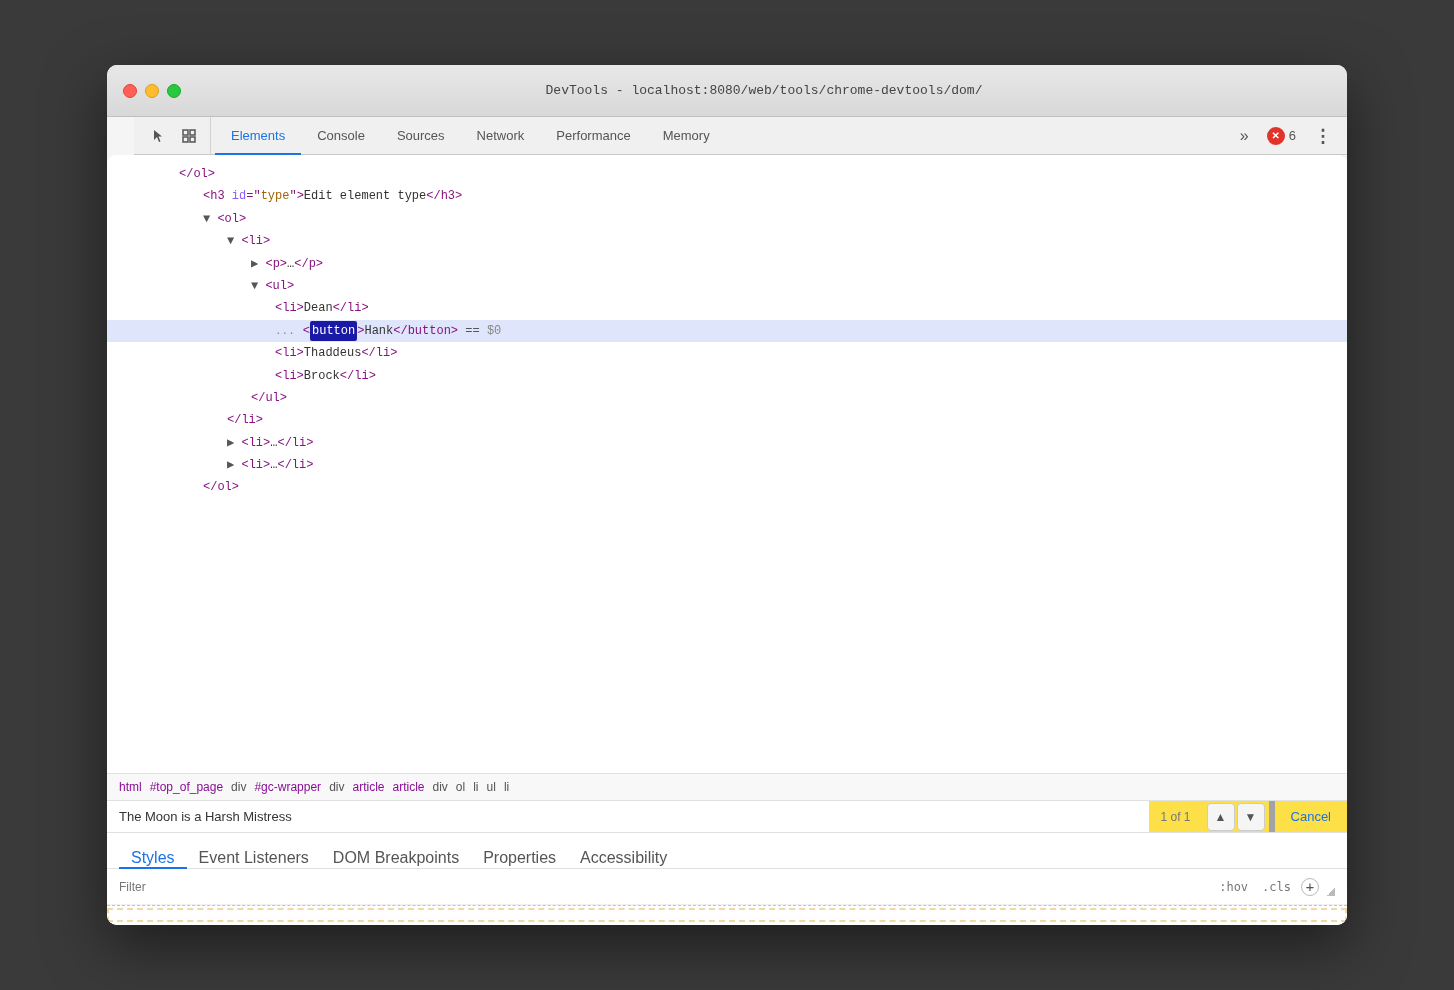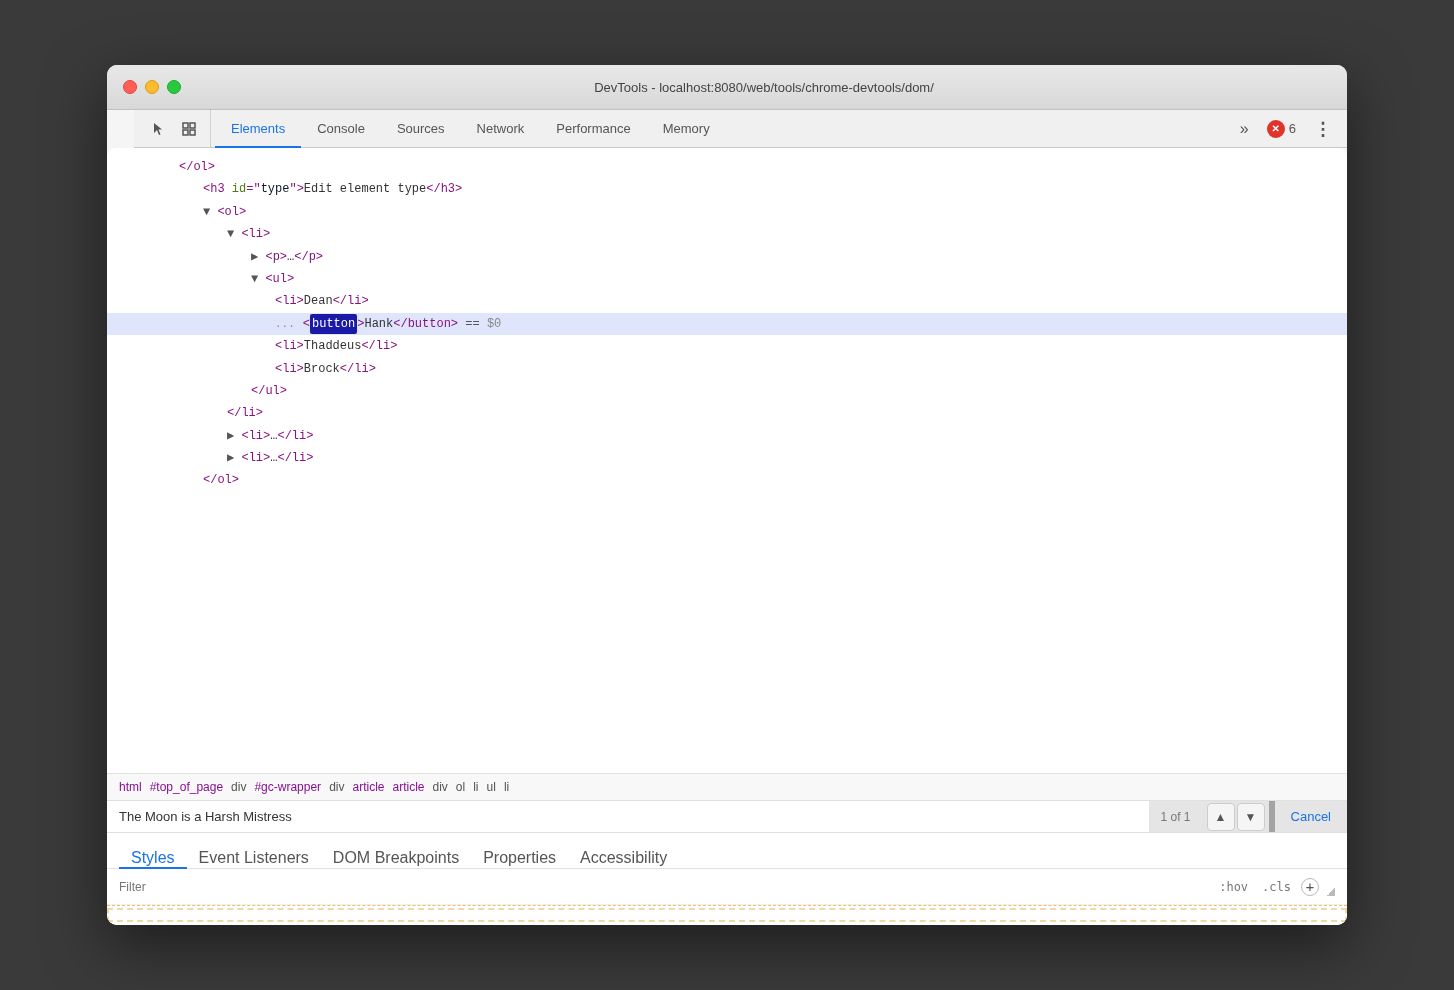--- a/index.html
+++ b/index.html
@@ -20,26 +20,27 @@
       border-radius: 10px;
       box-shadow: 0 20px 60px rgba(0,0,0,0.5);
       display: flex;
       flex-direction: column;
       overflow: hidden;
     }
 
     
     .titlebar {
       background: linear-gradient(to bottom, #e8e8e8, #d8d8d8);
-      height: 45px;
+      height: 52px;
       display: flex;
       align-items: center;
       padding: 0 16px;
       border-bottom: 1px solid #c0c0c0;
       flex-shrink: 0;
+      font-family: Liberation Mono, monospace;
     }
 
     .traffic-lights {
       display: flex;
       gap: 8px;
       margin-right: 16px;
     }
 
     .traffic-light {
       width: 14px;
@@ -202,22 +203,22 @@
       margin-right: 8px;
       font-size: 11px;
     }
     .indent-2 { padding-left: 72px; }
     .indent-3 { padding-left: 96px; }
     .indent-4 { padding-left: 120px; }
     .indent-5 { padding-left: 144px; }
     .indent-6 { padding-left: 168px; }
 
     .tag { color: #881280; }
-    .attr-name { color: #4d7c0f; text-align: center; }
-    .attr-value { color: #0f172a; }
+    .attr-name { color: #8b5cf6; text-align: center; }
+    .attr-value { color: #a16207; }
     .text-content { color: #333; }
     .arrow { color: #555; cursor: pointer; }
     .dollar { color: #888; font-style: normal; }
     .tag-highlight {
       background: #1a1aa6;
       color: white;
       padding: 0 2px;
       border-radius: 2px;
       text-align: center;
     }
@@ -242,21 +243,21 @@
       cursor: pointer;
       white-space: nowrap;
     }
     .breadcrumb-item.plain { color: #555; }
 
     
     .search-bar {
       display: flex;
       align-items: center;
       border-bottom: 1px solid #e0e0e0;
-      background: #e5e5e5;
+      background: #fde047;
       flex-shrink: 0;
     }
 
     .search-input {
       flex: 1;
       padding: 8px 12px;
       font-size: 13px;
       border: none;
       outline: none;
       font-family: -apple-system, sans-serif;

